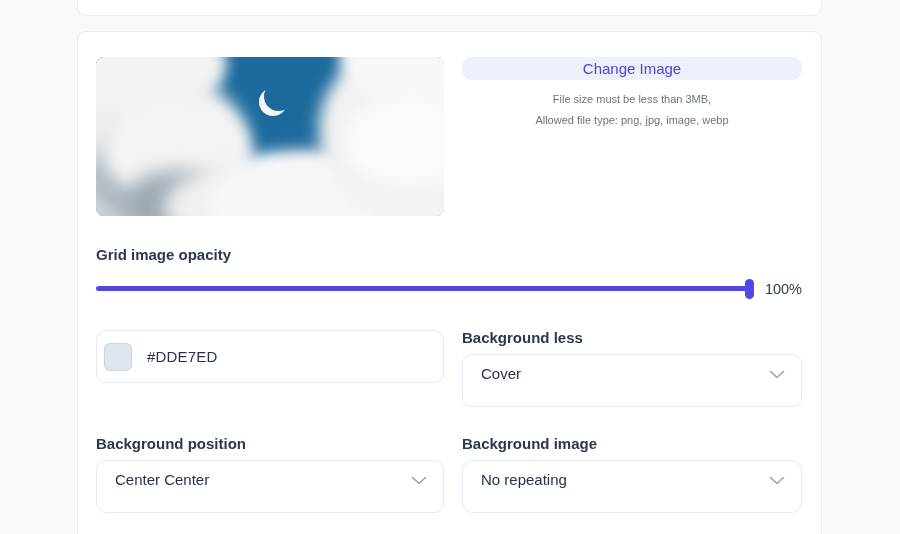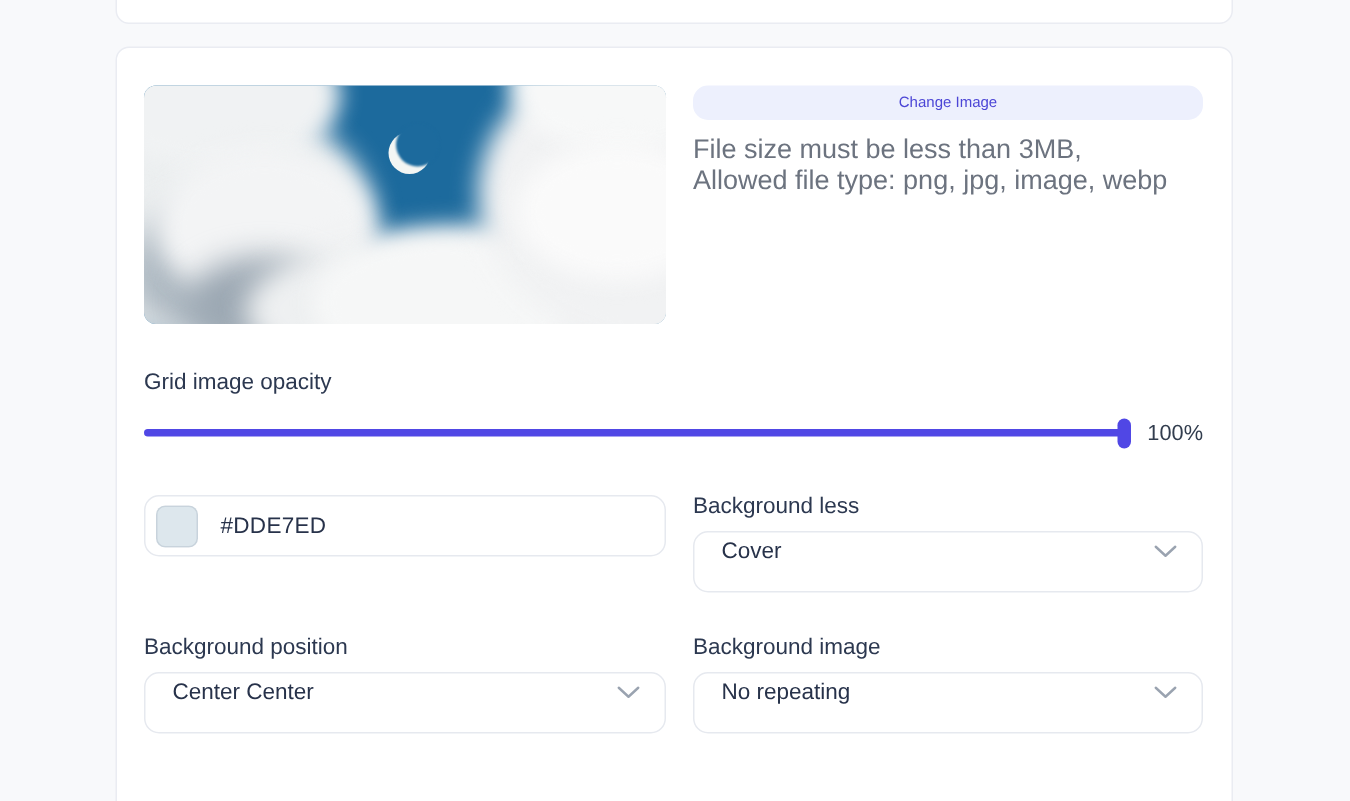--- a/index.html
+++ b/index.html
@@ -55,45 +55,45 @@
     position: absolute; left: 168px; top: 25px; width: 29px; height: 29px;
     border-radius: 50%; background: #1C6A9D; filter: blur(.6px);
   }
 
   .image-side { flex: 1; display: flex; flex-direction: column; }
   .change-btn {
     height: 23px; width: 100%;
     background: #EDF0FD; color: #4C46D6;
     border: none; border-radius: 10px;
     font-family: "Liberation Sans", sans-serif;
-    font-size: 10px; font-weight: 500; cursor: pointer;
+    font-size: 15px; font-weight: 500; cursor: pointer;
   }
-  .help-text { margin-top: 9px; font-size: 18px; color: #6C737F; line-height: 21px; }
+  .help-text { margin-top: 9px; font-size: 11px; color: #6C737F; line-height: 21px; text-align: center; }
 
   .opacity-section { margin-top: 30px; }
-  .field-label { font-size: 15px; font-weight: 400; color: #2C3850; line-height: 16px; }
+  .field-label { font-size: 15px; font-weight: 700; color: #2C3850; line-height: 16px; }
   .slider-row { margin-top: 14px; display: flex; align-items: center; gap: 12px; height: 21px; }
   .slider-track {
     position: relative; flex: 1; height: 5px; border-radius: 3px;
     background: #5047E5; cursor: pointer;
   }
   .slider-thumb {
     position: absolute; right: -1px; top: 50%; transform: translateY(-50%);
     width: 9px; height: 20px; border-radius: 5px; background: #5047E5; cursor: grab;
   }
   .slider-value { font-size: 14.5px; color: #323D4E; white-space: nowrap; }
 
   .fields-grid {
     margin-top: 31px;
     display: grid; grid-template-columns: 348px 1fr;
     column-gap: 18px; row-gap: 29px;
   }
   .field .field-label { display: block; margin-bottom: 8px; }
   .control {
-    height: 41px; border: 1px solid #E6E9EF; border-radius: 10px;
+    height: 53px; border: 1px solid #E6E9EF; border-radius: 10px;
     background: #fff; display: flex; align-items: center;
     font-size: 15px; color: #27324A; cursor: pointer;
   }
   .color-control { padding-left: 7px; cursor: text; }
   .swatch {
     width: 28px; height: 28px; border-radius: 6px;
     border: 1px solid rgba(160,175,190,.35); cursor: pointer;
   }
   .color-value { margin-left: 15px; letter-spacing: .2px; }
   .select-control { padding: 0 16px 15px 18px; justify-content: space-between; }

